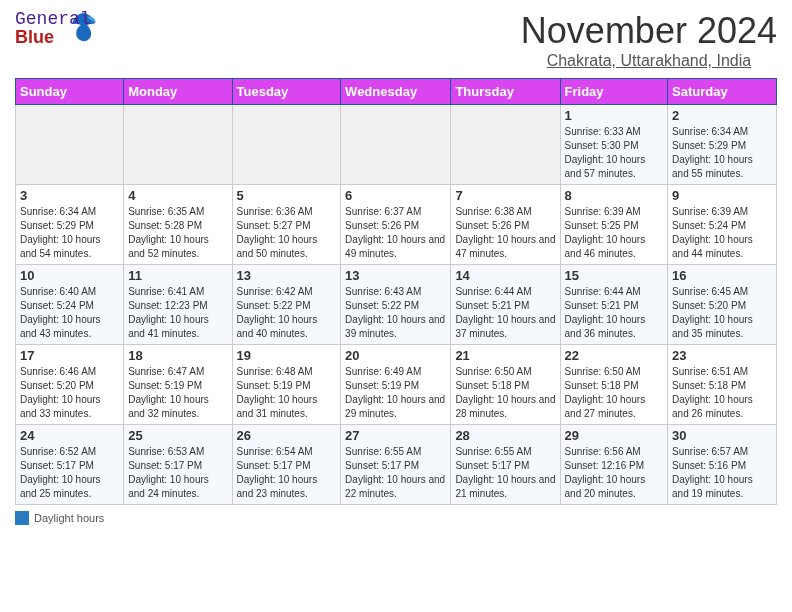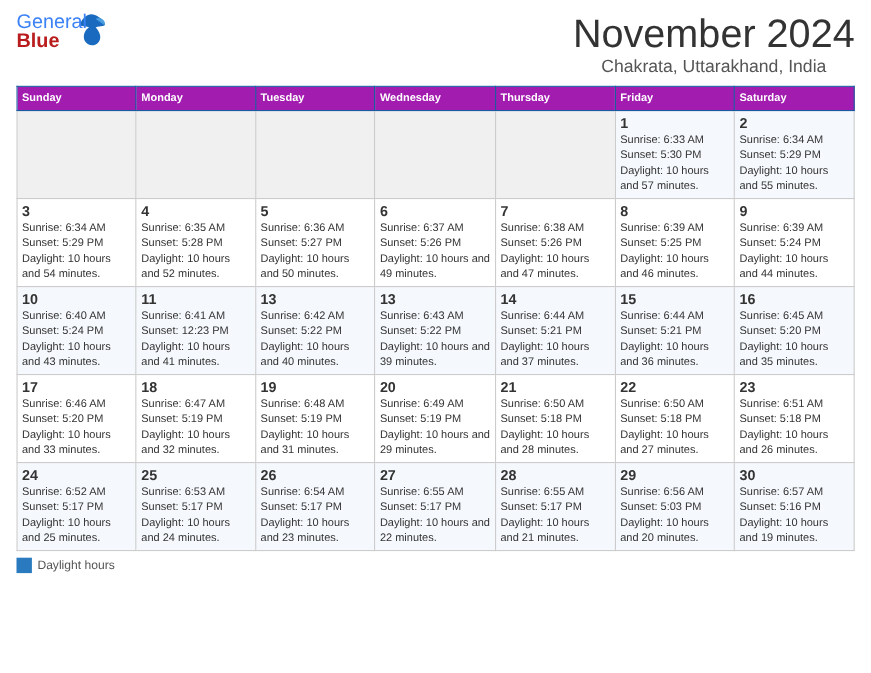--- a/index.html
+++ b/index.html
@@ -6,29 +6,29 @@
     body { font-family: Arial, sans-serif; background: #fff; width: 792px; height: 612px; overflow: hidden; }
     
     .container { width: 792px; padding: 10px 15px; }
     
     .header { display: flex; justify-content: space-between; align-items: flex-start; margin-bottom: 8px; }
     
     .logo { display: flex; align-items: center; }
     
     .title-section { text-align: center; }
     .main-title { font-size: 36px; color: #333; font-weight: 300; }
-    .sub-title { font-size: 16px; color: #555; }
+    .sub-title { font-size: 16px; color: #555; text-decoration: underline; }
     
     .calendar { width: 100%; border-collapse: collapse; }
     
     .calendar th {
-      background: #a21caf;
+      background: #d946ef;
       color: white;
       padding: 5px 4px;
-      font-size: 10px;
+      font-size: 13px;
       font-weight: bold;
       text-align: left;
       border: 1px solid #1a5a9f;
     }
     
     .calendar td {
       border: 1px solid #ccc;
       vertical-align: top;
       padding: 3px 4px;
       width: 113px;
@@ -50,21 +50,21 @@
     .footer-box { width: 14px; height: 14px; background: #2a7abf; margin-right: 5px; }
   </style>
 </head>
 <body>
 
 <div class="container">
   <div class="header">
     <div class="logo">
       <div style="display:flex;align-items:center;">
         <div style="position:relative;width:52px;height:40px;">
-          <span style="font-size:18px;color:#3b82f6;font-weight:normal;display:block;line-height:1;">General</span>
+          <span style="font-size:18px;color:#4c1d95;font-weight:normal;display:block;line-height:1;font-family:Liberation Mono, monospace;">General</span>
           <span style="font-size:18px;color:#b91c1c;font-weight:bold;display:block;line-height:1;">Blue</span>
         </div>
         <svg width="28" height="38" viewBox="0 0 28 38" style="margin-left:2px;">
           <path d="M14 2 C18 2 24 6 26 10 C28 14 22 12 18 14 C22 18 24 24 20 28 C16 32 10 30 8 26 C6 22 8 16 12 14 C8 12 2 14 4 10 C6 6 10 2 14 2Z" fill="#1a6bbf"></path>
           <path d="M18 6 C22 4 28 8 26 12 C24 10 20 8 18 6Z" fill="#4a9fe0"></path>
         </svg>
       </div>
     </div>
     <div class="title-section">
       <div class="main-title">November 2024</div>
@@ -263,21 +263,21 @@
           </td>
           <td>
             <span class="day-number">28</span>
             <div class="day-info">Sunrise: 6:55 AM
 Sunset: 5:17 PM
 Daylight: 10 hours and 21 minutes.</div>
           </td>
           <td>
             <span class="day-number">29</span>
             <div class="day-info">Sunrise: 6:56 AM
-Sunset: 5:03 PM
+Sunset: 12:16 PM
 Daylight: 10 hours and 20 minutes.</div>
           </td>
           <td>
             <span class="day-number">30</span>
             <div class="day-info">Sunrise: 6:57 AM
 Sunset: 5:16 PM
 Daylight: 10 hours and 19 minutes.</div>
           </td>
         </tr>
       </tbody>

